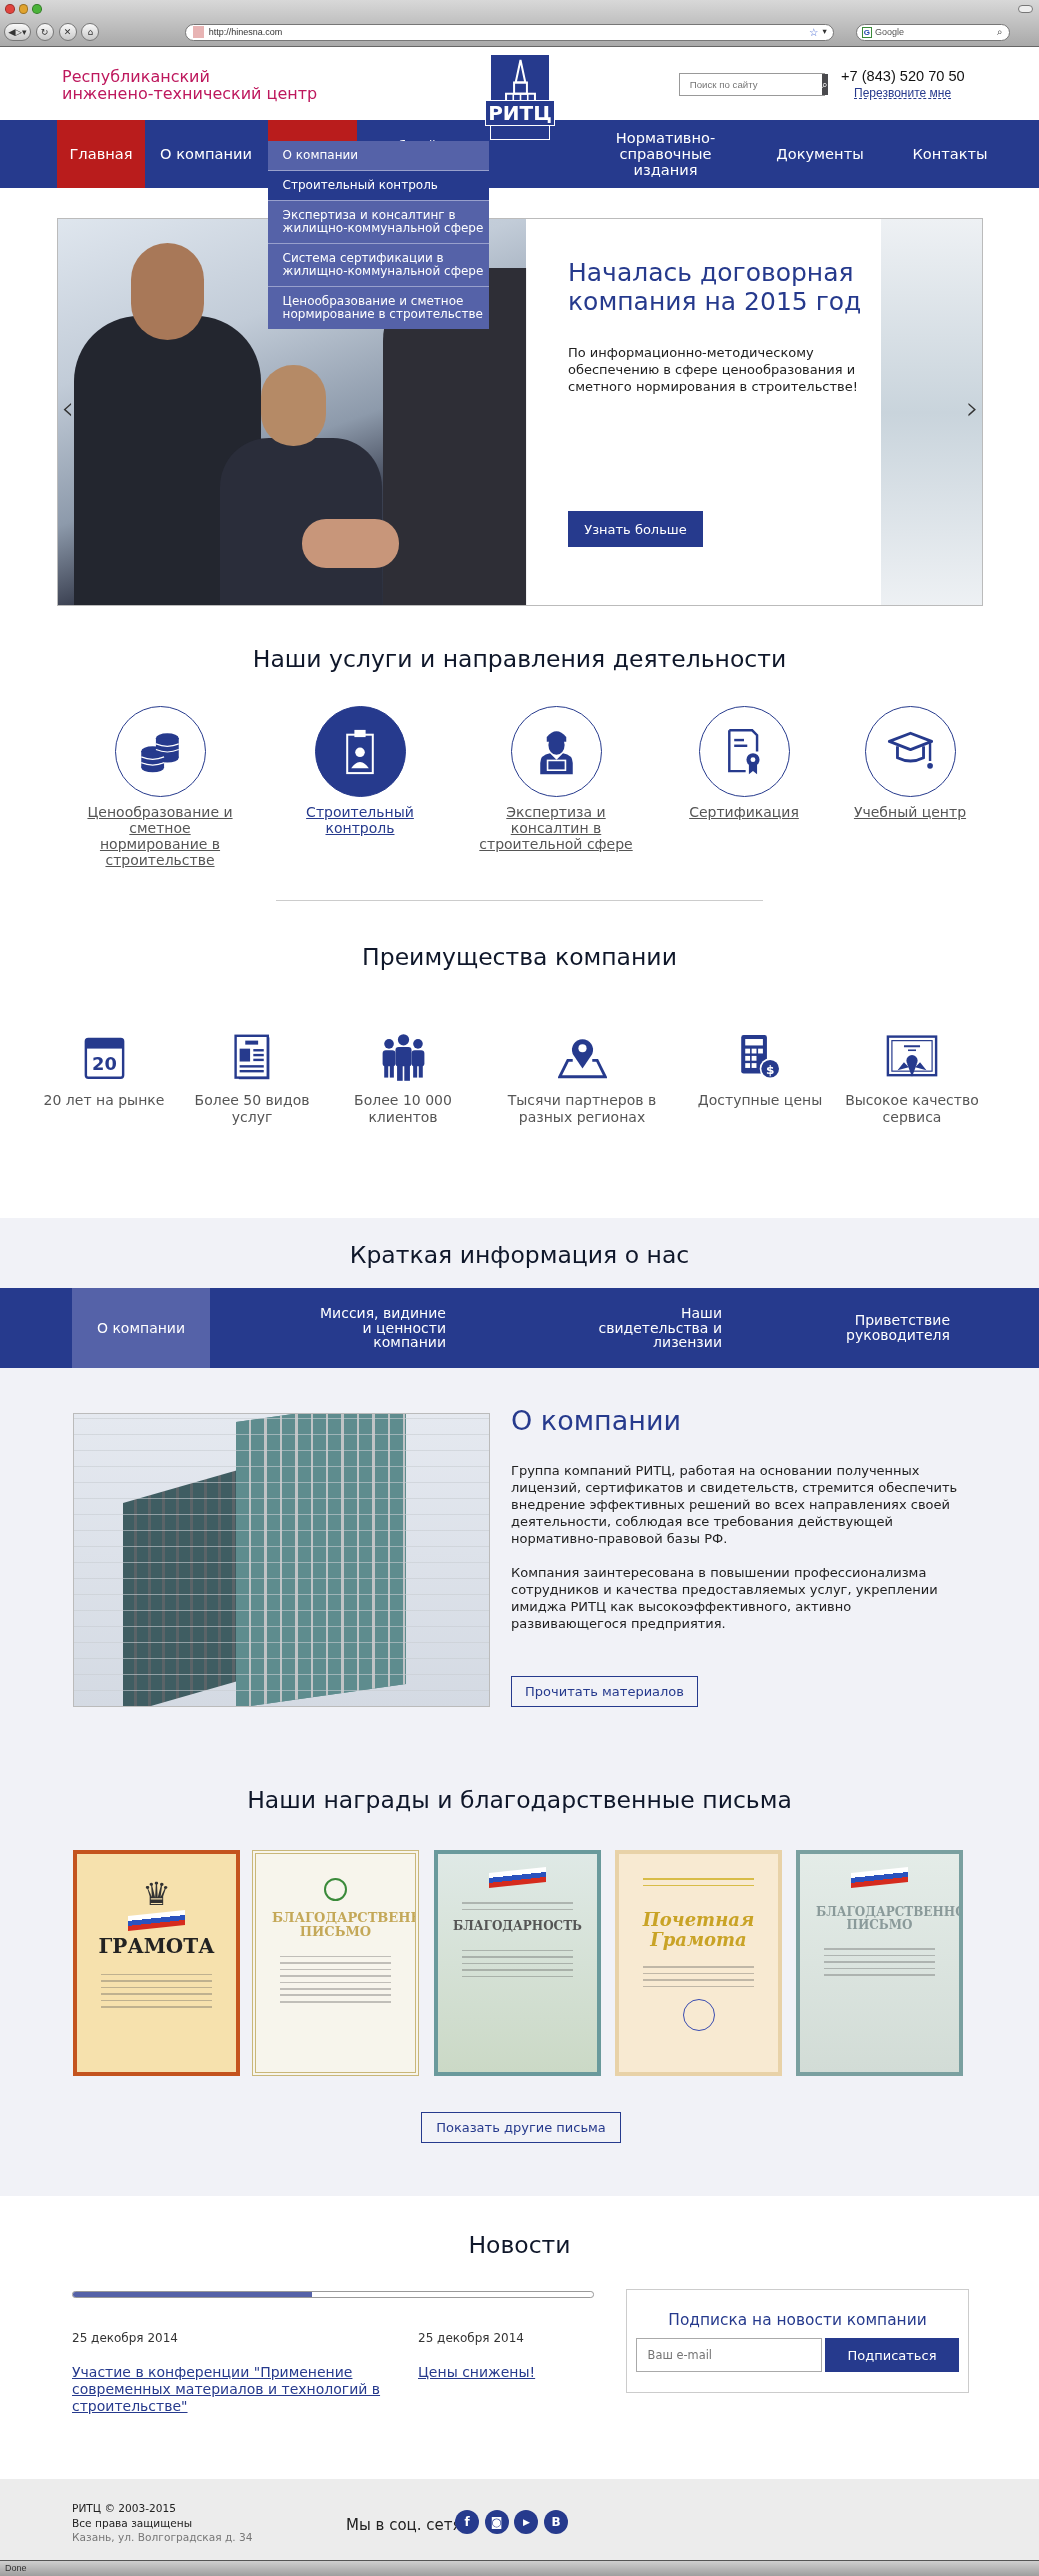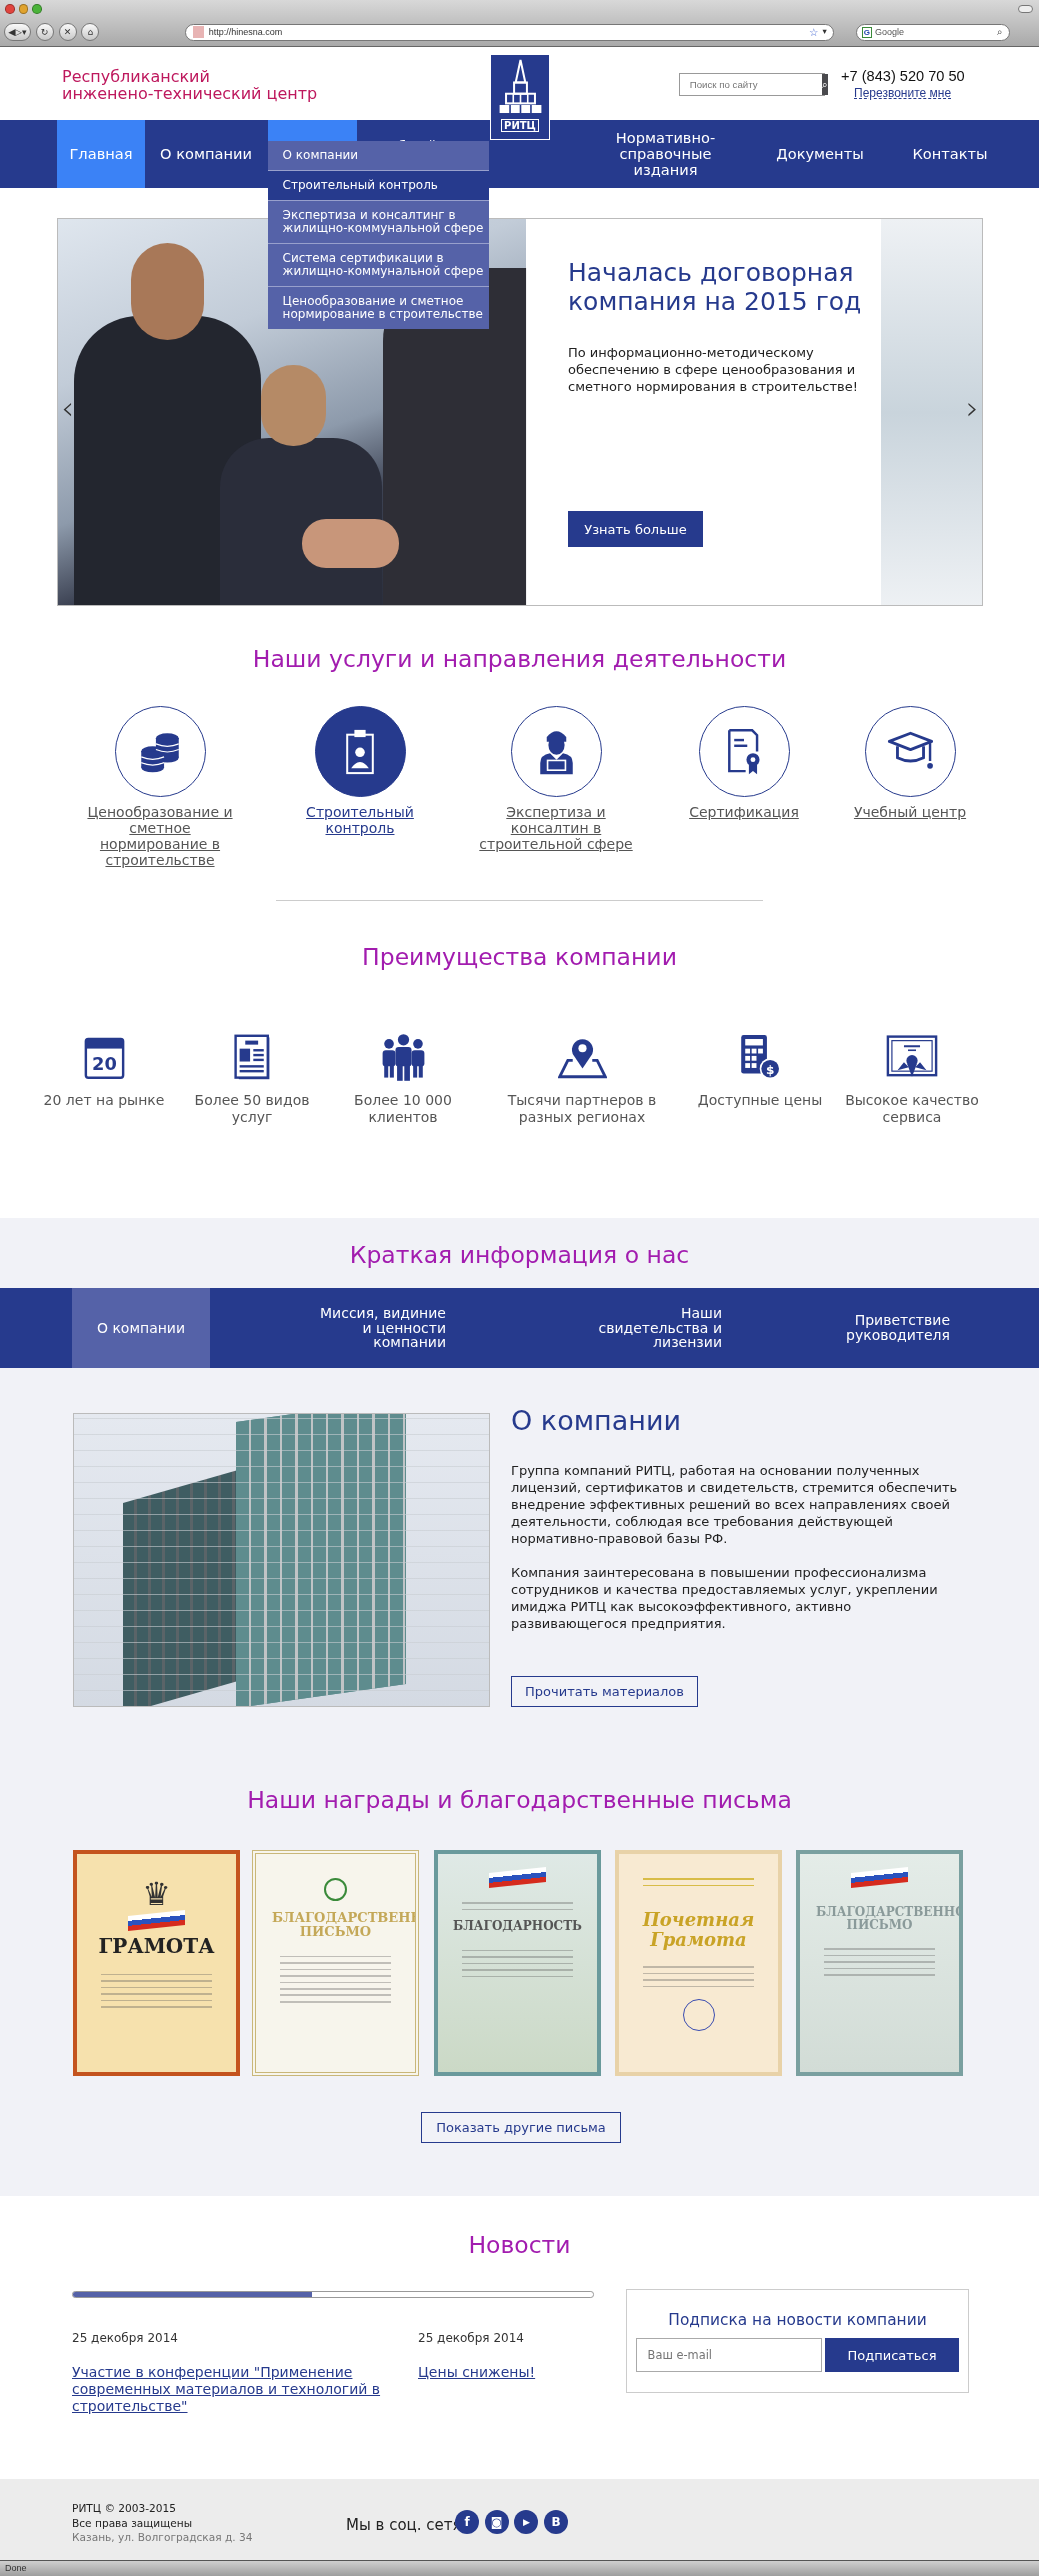--- a/index.html
+++ b/index.html
@@ -19,51 +19,51 @@
 .url .arr{position:absolute;right:4.9px;top:2.4px;font-size:7.3px}
 .gsearch{position:absolute;top:23.5px;left:856px;width:154px;height:17px;border-radius:9px;background:#fff;border:0.8px solid #777;font-size:9px;font-family:"Liberation Sans",sans-serif;display:flex;align-items:center;padding-left:4.9px;gap:3.2px}
 .gsearch .g{color:#2a4cb0;font-weight:bold;border:0.8px solid #3a8a3a;padding:0 0.8px;font-size:8px}
 .gsearch .mag{position:absolute;right:6.5px;top:1.6px;font-size:9.7px}
 
 .page{position:absolute;top:47px;left:0;width:1039px}
 .header{position:relative;height:73px;background:#fff}
 .brand{position:absolute;left:62px;top:21px;font-size:16px;line-height:17px;color:#be185d}
 .logo{position:absolute;left:490px;top:6.5px;width:60px;height:86px;background:#263a8d;border:1.6px solid #fff;z-index:5;display:flex;flex-direction:column;align-items:center;justify-content:flex-end}
 .logo svg{position:absolute;top:3.2px;left:6.5px}
-.logo .lt{color:#fff;font-weight:bold;font-size:10px;margin-bottom:7px;background:#263a8d;border:1.6px solid #fff;padding:0 2.4px;position:relative;z-index:2}
+.logo .lt{color:#fff;font-weight:bold;font-size:20px;margin-bottom:13px;background:#263a8d;border:1.6px solid #fff;padding:0 2.4px;position:relative;z-index:2}
 .search{position:absolute;left:679px;top:26px;width:146px;height:23px;border:1.6px solid #999;background:#fff;display:flex}
 .search input{border:none;flex:1;font-size:9.7px;padding-left:9.7px;color:#888;font-family:"Liberation Sans",sans-serif;outline:none;background:transparent}
 .search .sbtn{width:21px;background:#4a4a4e;color:#fff;display:flex;align-items:center;justify-content:center;font-size:10.6px}
 .phone{position:absolute;left:841px;top:21px;font-size:14.6px;color:#111;font-family:"Liberation Sans",sans-serif}
 .callback{position:absolute;left:854px;top:39px;font-size:12px;color:#263a8d;text-decoration:underline dashed;font-family:"Liberation Sans",sans-serif}
 
 .nav{height:68px;background:#263a8d;position:relative}
 .navitem{position:absolute;top:0;height:68px;color:#fff;font-size:14.6px;line-height:16px;text-align:center;display:flex;align-items:center;justify-content:center}
-.navitem.active{background:#3b82f6}
+.navitem.active{background:#b91c1c}
 .dropdown{position:absolute;left:268px;top:141px;width:221px;background:#5562a8;z-index:10}
 .dropdown .di{color:#fff;font-size:12px;line-height:13px;padding:8px 0 8px 14.6px;border-top:0.8px solid #98a0cc}
 .dropdown .di:first-child{border-top:none;padding-top:8px}
 .dropdown .di.hl{background:#263a8d}
 
 .hero{position:absolute;left:57px;top:218px;width:926px;height:388px;border:0.8px solid #bbb;overflow:hidden}
 .hero-photo{position:absolute;left:0;top:0;width:468px;height:388px;background:linear-gradient(160deg,#dfe6ee 0%,#c2ccd8 30%,#8d9aab 55%,#3c4253 70%,#222633 100%)}
 .hero-photo .suit1{position:absolute;left:16px;top:97px;width:187px;height:292px;background:#23262f;border-radius:65px 65px 0 0}
 .hero-photo .head1{position:absolute;left:73px;top:24px;width:73px;height:97px;background:#a87858;border-radius:37px}
 .hero-photo .suit2{position:absolute;left:162px;top:219px;width:162px;height:170px;background:#2a2d3a;border-radius:49px 49px 0 0}
 .hero-photo .head2{position:absolute;left:203px;top:146px;width:65px;height:81px;background:#b58a66;border-radius:32px}
 .hero-photo .suit3{position:absolute;left:325px;top:49px;width:144px;height:341px;background:#2e2e36;border-radius:73px 0 0 0}
 .hero-photo .hands{position:absolute;left:244px;top:300px;width:97px;height:49px;background:#c8967a;border-radius:24px}
 .hero-content{position:absolute;left:468px;top:0;width:355px;height:388px;background:rgba(255,255,255,.93)}
 .hero-right{position:absolute;left:823px;top:0;width:102px;height:388px;background:linear-gradient(180deg,#eef1f4,#c9d4dc 50%,#eef1f4)}
 .hero h1{position:absolute;left:42px;top:39px;font-size:25px;line-height:29px;color:#263a8d;font-weight:normal;width:309px}
 .hero p{position:absolute;left:42px;font-size:13px;line-height:17px;color:#222;width:309px}
 .hero .btn{position:absolute;left:42px;top:292px;width:135px;height:36px;background:#263a8d;color:#fff;font-size:13px;display:flex;align-items:center;justify-content:center}
 .arrow{position:absolute;top:170px;font-size:32px;color:#333;font-weight:100}
 
-.section-title{position:absolute;left:0;width:1039px;text-align:center;font-size:23.5px;color:#a21caf}
+.section-title{position:absolute;left:0;width:1039px;text-align:center;font-size:23.5px;color:#0f172a}
 .svc{position:absolute;top:706px;width:146px;text-align:center}
 .svc .circ{width:91px;height:91px;margin:0 auto;border-radius:50%;border:1.6px solid #263a8d;display:flex;align-items:center;justify-content:center;background:#fff}
 .svc .circ.filled{background:#263a8d}
 .svc .lbl{margin-top:6.5px;font-size:14px;line-height:16px;color:#555;text-decoration:underline}
 .svc .lbl.blue{color:#263a8d}
 .divider{position:absolute;left:276px;top:900px;width:487px;height:0.8px;background:#ccc}
 .adv{position:absolute;top:1033px;width:146px;text-align:center}
 .adv .ic{height:49px;display:flex;align-items:center;justify-content:center}
 .adv .t{margin-top:9.7px;font-size:14px;line-height:17px;color:#555}
 

